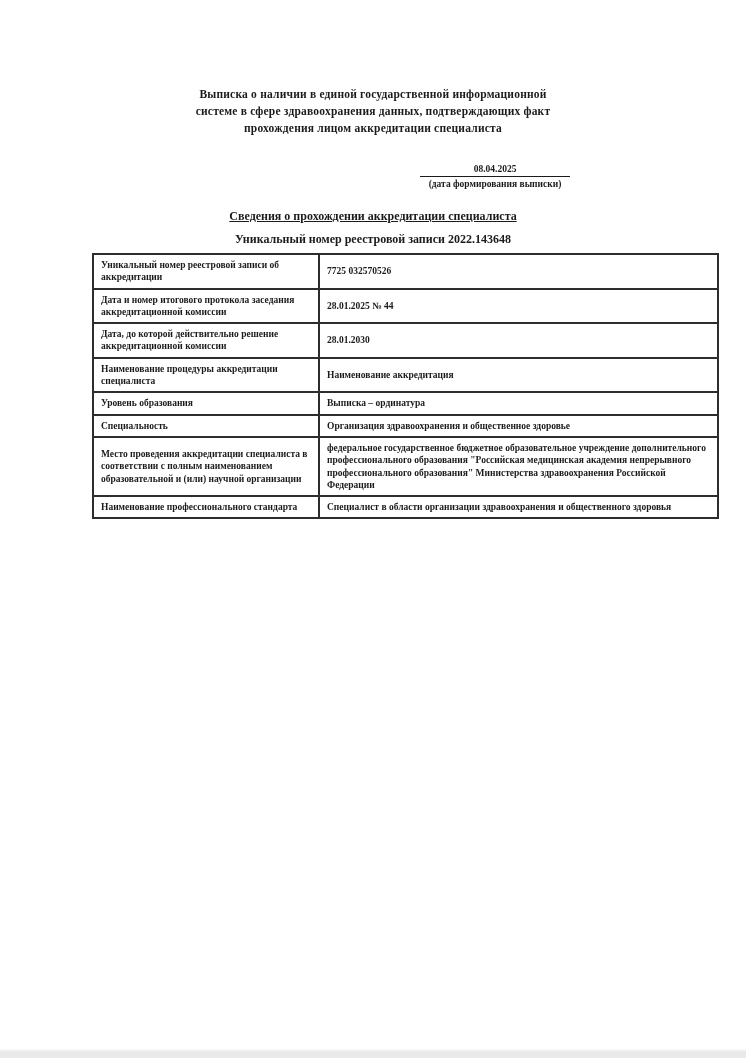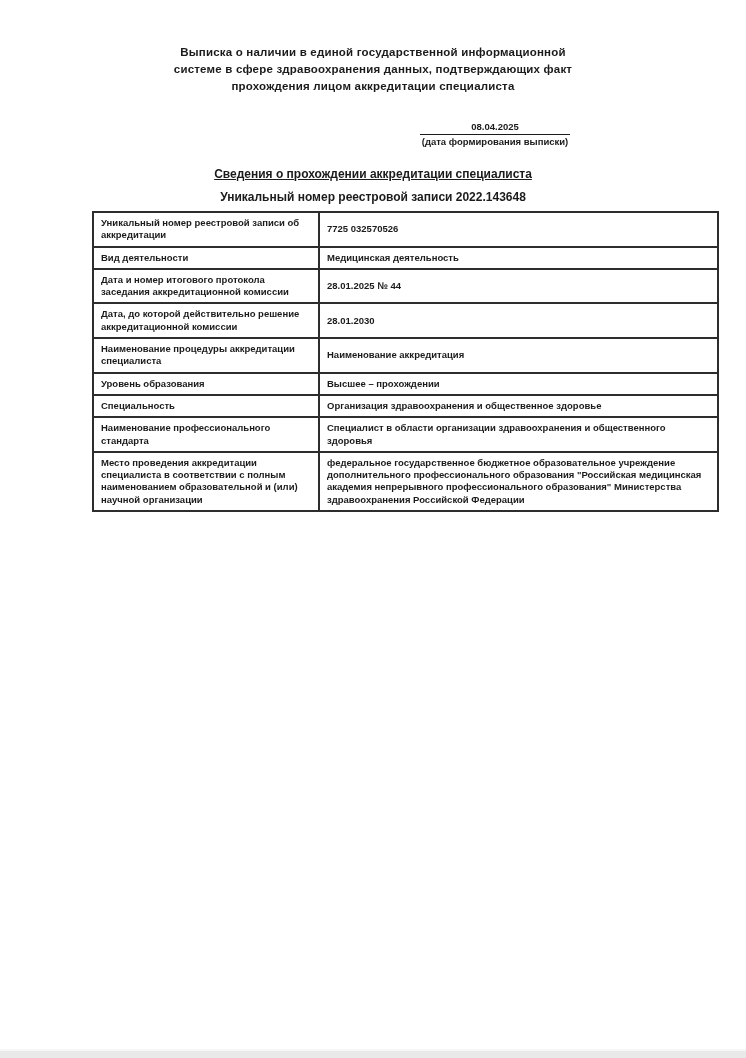--- a/index.html
+++ b/index.html
@@ -11,21 +11,22 @@
   }
   .screen {
     position: relative;
     width: 746px;
     height: 1058px;
     background: #ffffff;
     overflow: hidden;
     margin: 0 auto;
   }
   .doc {
-    padding-top: 44px;
+    padding-top: 86px;
+    font-family: Liberation Serif, serif;
   }
   .doc-title {
     text-align: center;
     font-size: 11.5px;
     line-height: 17px;
     letter-spacing: 0.2px;
   }
   .date-block {
     margin-top: 26px;
     margin-left: 420px;
@@ -112,50 +113,46 @@
 
     <div class="record-heading">Уникальный номер реестровой записи 2022.143648</div>
 
     <table class="acc-table">
       <tbody>
         <tr>
           <td class="cell-label">Уникальный номер реестровой записи об аккредитации</td>
           <td class="cell-value">7725 032570526</td>
         </tr>
         <tr>
-          <td class="cell-label">Вид деятельности</td>
-          <td class="cell-value">Медицинская деятельность</td>
-        </tr>
-        <tr>
           <td class="cell-label">Дата и номер итогового протокола заседания аккредитационной комиссии</td>
           <td class="cell-value">28.01.2025 № 44</td>
         </tr>
         <tr>
           <td class="cell-label">Дата, до которой действительно решение аккредитационной комиссии</td>
           <td class="cell-value">28.01.2030</td>
         </tr>
         <tr>
           <td class="cell-label">Наименование процедуры аккредитации специалиста</td>
           <td class="cell-value">Наименование аккредитация</td>
         </tr>
         <tr>
           <td class="cell-label">Уровень образования</td>
-          <td class="cell-value">Высшее – прохождении</td>
+          <td class="cell-value">Выписка – ординатура</td>
         </tr>
         <tr>
           <td class="cell-label">Специальность</td>
           <td class="cell-value">Организация здравоохранения и общественное здоровье</td>
         </tr>
         <tr>
+          <td class="cell-label">Место проведения аккредитации специалиста в соответствии с полным наименованием образовательной и (или) научной организации</td>
+          <td class="cell-value">федеральное государственное бюджетное образовательное учреждение дополнительного профессионального образования "Российская медицинская академия непрерывного профессионального образования" Министерства здравоохранения Российской Федерации</td>
+        </tr>
+        <tr>
           <td class="cell-label">Наименование профессионального стандарта</td>
           <td class="cell-value">Специалист в области организации здравоохранения и общественного здоровья</td>
-        </tr>
-        <tr>
-          <td class="cell-label">Место проведения аккредитации специалиста в соответствии с полным наименованием образовательной и (или) научной организации</td>
-          <td class="cell-value">федеральное государственное бюджетное образовательное учреждение дополнительного профессионального образования "Российская медицинская академия непрерывного профессионального образования" Министерства здравоохранения Российской Федерации</td>
         </tr>
       </tbody>
     </table>
 
   </div>
 
   <div class="bottom-scrollbar"></div>
 </div>
 
 </body></html>

